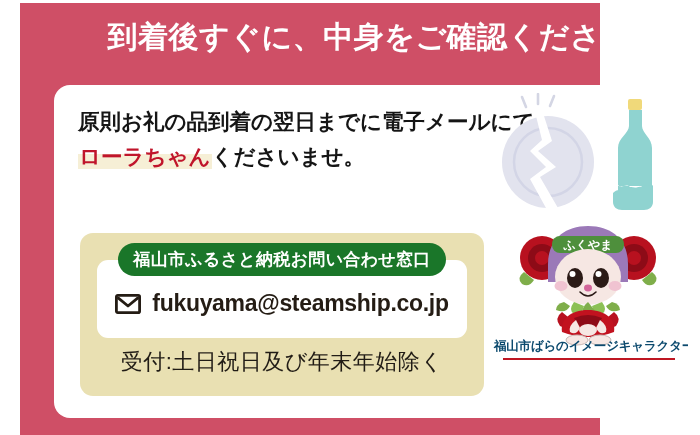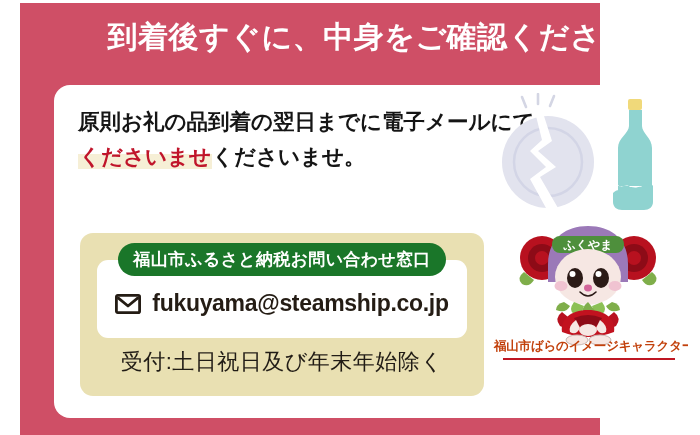--- a/index.html
+++ b/index.html
@@ -183,21 +183,21 @@
     top: 9px;
     width: 152px;
     height: 124px;
   }
   .mascot-caption-1 {
     position: absolute;
     left: 0;
     top: 125px;
     width: 190px;
     text-align: center;
-    color: #c2410c;
+    color: #0c4a6e;
     font-size: 12.5px;
     font-weight: bold;
     letter-spacing: -0.2px;
     white-space: nowrap;
   }
   .mascot-rule {
     position: absolute;
     left: 9px;
     top: 145px;
     width: 172px;
@@ -223,21 +223,21 @@
 <div class="poster">
 
   <div class="headline">到着後すぐに、中身をご確認ください</div>
 
   <div class="card">
 
     <div class="body-text">
 
       <div>原則お礼の品到着の翌日までに電子メールにて</div>
 
-      <div><span class="hl-red">くださいませ</span><span>くださいませ。</span></div>
+      <div><span class="hl-red">ローラちゃん</span><span>くださいませ。</span></div>
     </div>
 
     <div class="broken-art">
       <svg viewBox="0 0 200 130" width="200" height="130" aria-hidden="true">
 
         <g stroke="#d4d6e4" stroke-width="2.6" stroke-linecap="round">
           <line x1="44" y1="14" x2="40" y2="4"></line>
           <line x1="56" y1="11" x2="56" y2="1"></line>
           <line x1="68" y1="13" x2="72" y2="3"></line>
         </g>

